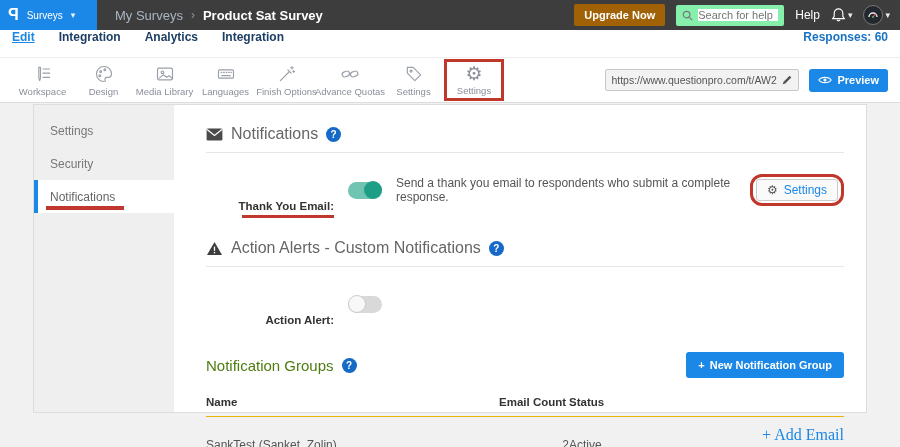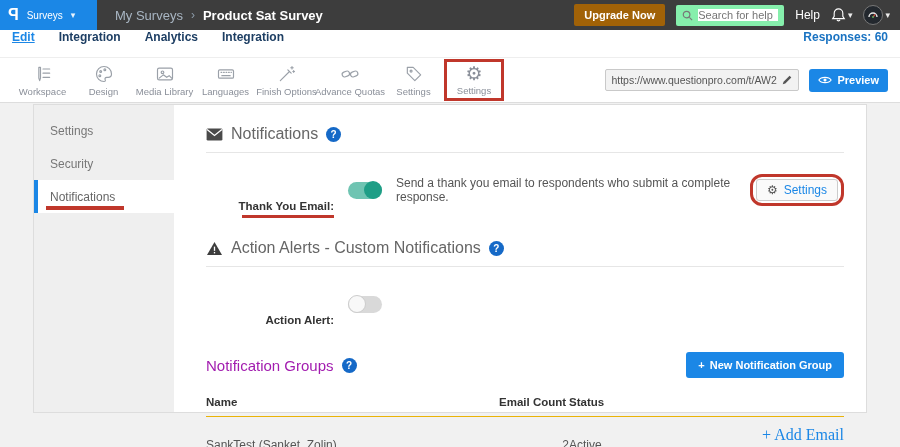--- a/index.html
+++ b/index.html
@@ -80,21 +80,21 @@
   .toggle.off .knob { position:absolute; left:0; top:-0.5px; width:18px; height:18px; border-radius:50%;
     background:#f8f8f8; border:1px solid #ccc; }
   .row-desc { font-size:12px; color:#555; }
   .red-pill { border:3px solid #c0372b; border-radius:12px; padding:2px 3px; margin-left:10px; }
   .mini-btn { background:#fafafa; border:1px solid #ccc; border-radius:3px; padding:3px 10px;
     display:flex; align-items:center; gap:6px; cursor:pointer; }
   .mini-btn .gear-sm { font-size:12px; color:#555; line-height:12px; }
   .mini-btn-label { font-size:12px; color:#1b87e6; }
 
   .groups-head { display:flex; align-items:center; gap:8px; margin-top:26px; }
-  .groups-title { font-size:15px; color:#a21caf; }
+  .groups-title { font-size:15px; color:#4d7c0f; }
   .new-group-btn { margin-left:auto; background:#1b87e6; border:none; border-radius:3px; color:#fff;
     font-size:11px; font-weight:bold; padding:7px 12px; display:flex; gap:5px; align-items:center; cursor:pointer; }
 
   table.grp { width:100%; border-collapse:collapse; margin-top:10px; }
   table.grp th { font-size:11.5px; color:#333; text-align:left; padding:8px 0; border-bottom:1px solid #eab308; }
   table.grp td { font-size:12px; color:#555; padding:9px 0; border-bottom:1px solid #e6e6e6; }
   th.num, td.num { text-align:right; width:70px; padding-right:8px;margin-top:28px; }
   th.stat, td.stat { width:105px; padding-left:26px; }
   td.acts { text-align:right; width:170px; }
   .blue { color:#1b87e6; }

